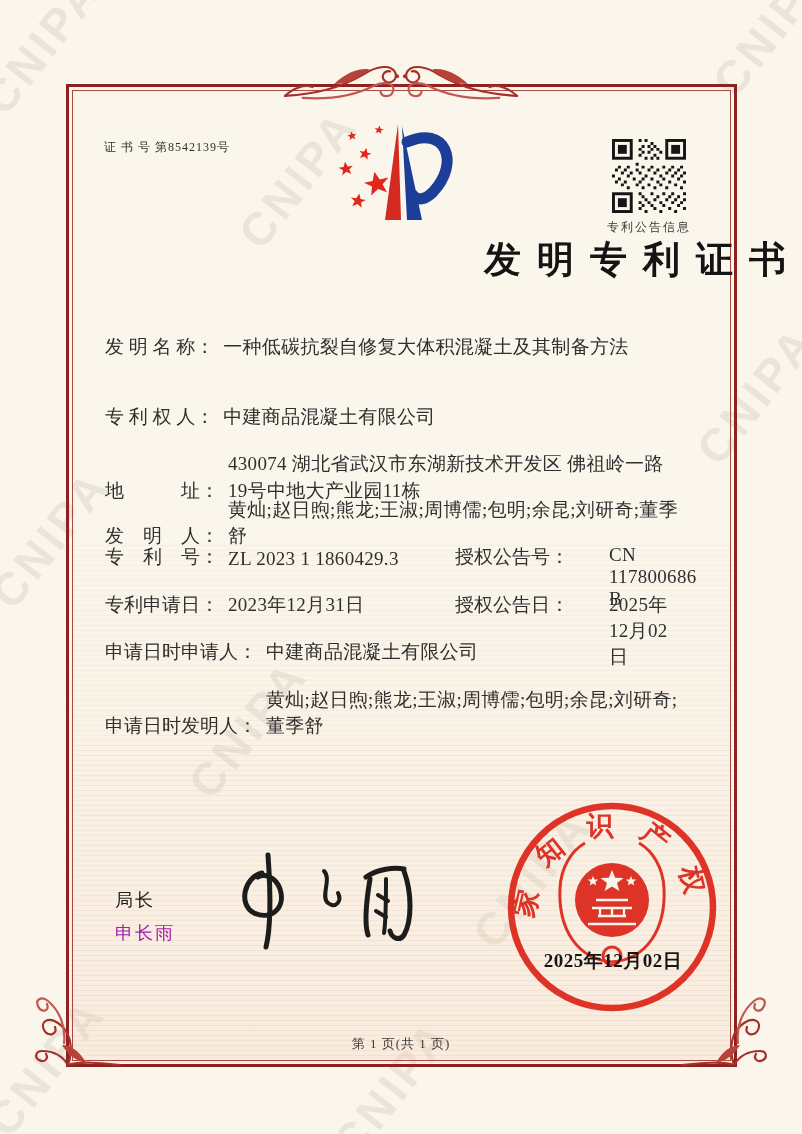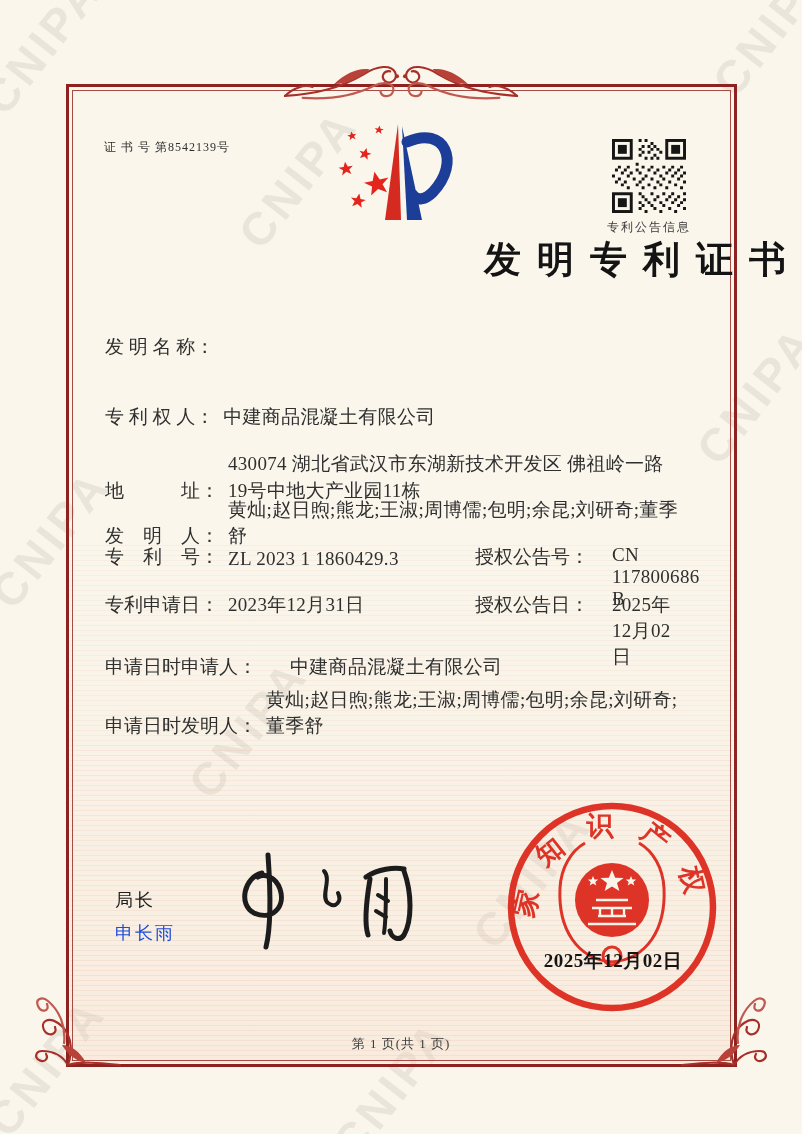--- a/index.html
+++ b/index.html
@@ -42,33 +42,33 @@
   .qr-box{position:absolute; left:612px; top:139px; width:74px; height:74px;}
   .qr-caption{position:absolute; left:588px; top:219px; width:122px; text-align:center; font-size:12px; letter-spacing:2px; color:#3a3a3a;}
   .title{
     position:absolute; left:0; top:235px; width:100%; text-align:right;
     font-size:37px; font-weight:bold; color:#141414; letter-spacing:16px; text-indent:16px;
   }
   .row{position:absolute; left:105px; width:576px; font-size:19px; display:flex; align-items:flex-end;}
   .row .lbl{white-space:pre; flex:none;}
   .row .val{margin-left:9px; letter-spacing:.3px;}
   .row .val.wrapped{width:458px; line-height:27px;}
-  .rcol{position:absolute; left:370px; top:0; display:flex;}
+  .rcol{position:absolute; left:350px; top:0; display:flex;gap:17px;}
   .rcol .lbl{white-space:pre;}
   .rcol .val{margin-left:23px; letter-spacing:.3px;}
   .r-name{top:334px;} .r-patentee{top:404px;} .r-address{top:450px;}
   .r-inventors{top:497px;} .r-patno{top:544px;} .r-dates{top:592px;}
-  .r-applicant{top:654px;gap:24px;} .r-appinv{top:687px;}
+  .r-applicant{top:639px;} .r-appinv{top:687px;}
   .statement{
     position:absolute; left:78px; top:766px; width:648px;
     font-style:italic; font-size:15.5px; line-height:34px; letter-spacing:1.2px; color:#242424;
   }
   .statement .line1{text-indent:52px;}
   .sig-title{position:absolute; left:115px; top:882px; font-size:18px; letter-spacing:2px; color:#1d1d1d;margin-top:6px;}
-  .sig-name{position:absolute; left:115px; top:921px; font-size:18px; letter-spacing:2px; color:#1d4ed8;}
+  .sig-name{position:absolute; left:115px; top:921px; font-size:18px; letter-spacing:2px; color:#a21caf;}
   .sig-script{position:absolute; left:228px; top:843px;}
   .seal{position:absolute; left:501px; top:796px;}
   .seal-date{
     position:absolute; left:538px; top:948px; width:150px; text-align:center;
     font-size:19px; font-weight:600; color:#141414; letter-spacing:.5px;
   }
   .footer{
     position:absolute; left:0; top:1027px; width:100%; text-align:center;
     font-size:13px; letter-spacing:1px; color:#3c3c3c;margin-top:8px;
   }
@@ -160,20 +160,21 @@
       <use href="#fp" transform="translate(0,18)"></use>
       <path d="M9,0h1v1h-1z M11,0h1v1h-1z M13,1h1v1h-1z M10,2h1v1h-1z M12,2h1v1h-1z M14,2h1v1h-1z M9,3h1v1h-1z M13,3h1v1h-1z M15,3h1v1h-1z M10,4h1v1h-1z M12,4h1v1h-1z M16,4h1v1h-1z M9,5h1v1h-1z M14,5h1v1h-1z M11,6h1v1h-1z M13,6h1v1h-1z M15,6h1v1h-1z M8,8h1v1h-1z M2,9h1v1h-1z M5,9h1v1h-1z M10,9h1v1h-1z M13,9h1v1h-1z M17,9h1v1h-1z M20,9h1v1h-1z M23,9h1v1h-1z M1,10h1v1h-1z M4,10h1v1h-1z M8,10h1v1h-1z M12,10h1v1h-1z M15,10h1v1h-1z M19,10h1v1h-1z M22,10h1v1h-1z M3,11h1v1h-1z M6,11h1v1h-1z M9,11h1v1h-1z M14,11h1v1h-1z M18,11h1v1h-1z M21,11h1v1h-1z M24,11h1v1h-1z M0,12h1v1h-1z M5,12h1v1h-1z M11,12h1v1h-1z M16,12h1v1h-1z M20,12h1v1h-1z M23,12h1v1h-1z M2,13h1v1h-1z M7,13h1v1h-1z M10,13h1v1h-1z M13,13h1v1h-1z M17,13h1v1h-1z M22,13h1v1h-1z M1,14h1v1h-1z M4,14h1v1h-1z M9,14h1v1h-1z M15,14h1v1h-1z M19,14h1v1h-1z M24,14h1v1h-1z M3,15h1v1h-1z M8,15h1v1h-1z M12,15h1v1h-1z M16,15h1v1h-1z M21,15h1v1h-1z M5,16h1v1h-1z M10,16h1v1h-1z M14,16h1v1h-1z M18,16h1v1h-1z M23,16h1v1h-1z M9,18h1v1h-1z M13,18h1v1h-1z M17,18h1v1h-1z M20,18h1v1h-1z M24,18h1v1h-1z M10,19h1v1h-1z M15,19h1v1h-1z M19,19h1v1h-1z M22,19h1v1h-1z M11,20h1v1h-1z M14,20h1v1h-1z M18,20h1v1h-1z M21,20h1v1h-1z M24,20h1v1h-1z M9,21h1v1h-1z M12,21h1v1h-1z M16,21h1v1h-1z M20,21h1v1h-1z M23,21h1v1h-1z M10,22h1v1h-1z M13,22h1v1h-1z M17,22h1v1h-1z M22,22h1v1h-1z M9,23h1v1h-1z M14,23h1v1h-1z M19,23h1v1h-1z M24,23h1v1h-1z M11,24h1v1h-1z M16,24h1v1h-1z M21,24h1v1h-1z"></path>
     </g>
   </svg>
   <div class="qr-caption">专利公告信息</div>
 
   <div class="title">发明专利证书</div>
 
   <div class="row r-name">
     <span class="lbl">发 明 名 称：</span>
+    <span class="val">一种低碳抗裂自修复大体积混凝土及其制备方法</span>
   </div>
 
   <div class="row r-patentee">
     <span class="lbl">专 利 权 人：</span>
     <span class="val">中建商品混凝土有限公司</span>
   </div>
 
   <div class="row r-address">
     <span class="lbl">地　　　址：</span>
     <span class="val wrapped">430074 湖北省武汉市东湖新技术开发区 佛祖岭一路19号中地大产业园11栋</span>

